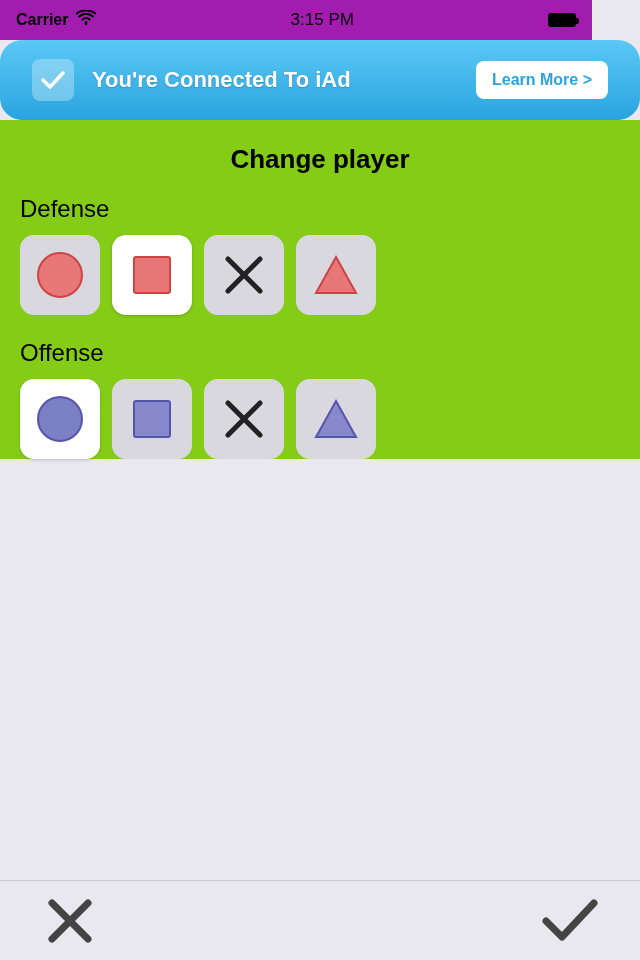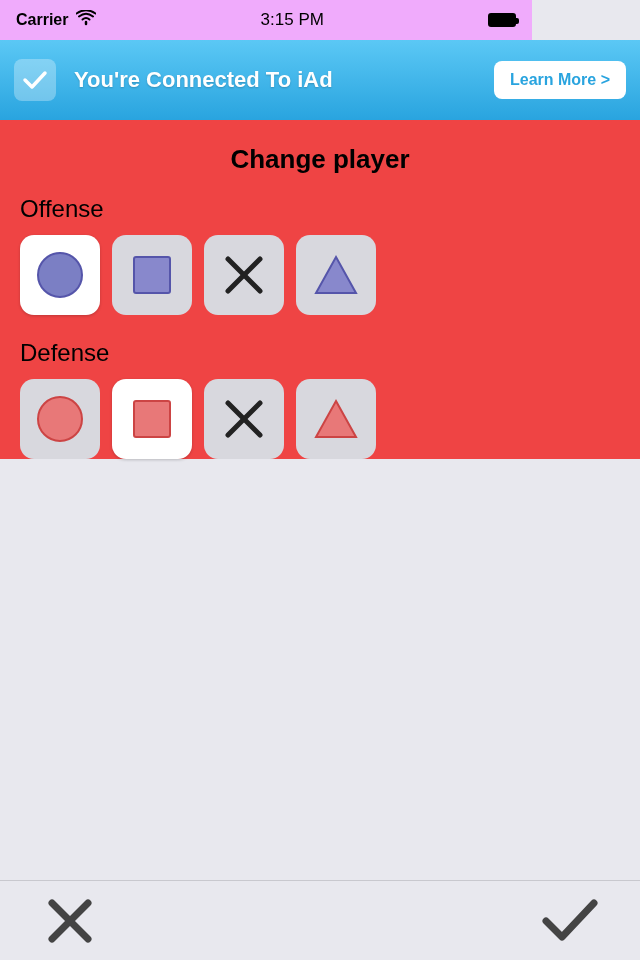--- a/index.html
+++ b/index.html
@@ -7,23 +7,23 @@
       width: 640px;
       height: 960px;
       font-family: -apple-system, 'Helvetica Neue', Arial, sans-serif;
       background: #e8e8ee;
       overflow: hidden;
       position: relative;
     }
 
     
     #status-bar {
-      width: 532px;
+      width: 592px;
       height: 40px;
-      background: #f0abfc;
+      background: #a21caf;
       display: flex;
       align-items: center;
       justify-content: space-between;
       padding: 0 16px;
       font-size: 16px;
       font-weight: 600;
     }
     .status-left { display: flex; align-items: center; gap: 8px; }
     .status-center { font-size: 17px; font-weight: 400; }
     .status-right { display: flex; align-items: center; gap: 6px; }
@@ -43,22 +43,23 @@
       border-radius: 0 2px 2px 0;
     }
 
     
     #iad-banner {
       width: 640px;
       height: 80px;
       background: linear-gradient(180deg, #5bc8f5 0%, #29a4df 100%);
       display: flex;
       align-items: center;
-      padding: 0 14px;
+      padding: 0 32px;
       gap: 18px;
+      border-radius: 22px;
     }
     .iad-checkbox {
       width: 42px; height: 42px;
       background: rgba(255,255,255,0.3);
       border-radius: 8px;
       display: flex; align-items: center; justify-content: center;
       flex-shrink: 0;
     }
     .iad-checkbox svg { width: 28px; height: 28px; }
     .iad-text {
@@ -76,21 +77,21 @@
       padding: 10px 16px;
       font-size: 16px;
       font-weight: 700;
       cursor: pointer;
       white-space: nowrap;
       flex-shrink: 0;
     }
 
     
     #main-content {
-      background: #ef4444;
+      background: #84cc16;
       padding: 24px 20px 0 20px;
     }
     .page-title {
       text-align: center;
       font-size: 26px;
       font-weight: bold;
       color: #000;
       margin-bottom: 20px;
     }
 
@@ -177,20 +178,52 @@
     </svg>
   </div>
   <span class="iad-text">You're Connected To iAd</span>
   <button class="iad-learn-more">Learn More &gt;</button>
 </div>
 
 <div id="main-content">
   <div class="page-title">Change player</div>
 
   <div>
+    <div class="section-label">Defense</div>
+    <div class="player-grid">
+
+      <button class="player-btn">
+        <svg class="shape-svg" viewBox="0 0 52 52">
+          <circle cx="26" cy="26" r="22" fill="#e87878" stroke="#cc4444" stroke-width="2"></circle>
+        </svg>
+      </button>
+
+      <button class="player-btn selected">
+        <svg class="shape-svg" viewBox="0 0 52 52">
+          <rect x="8" y="8" width="36" height="36" fill="#e87878" stroke="#cc4444" stroke-width="2" rx="2"></rect>
+        </svg>
+      </button>
+
+      <button class="player-btn">
+        <svg class="shape-svg" viewBox="0 0 52 52">
+          <line x1="10" y1="10" x2="42" y2="42" stroke="#222" stroke-width="5" stroke-linecap="round"></line>
+          <line x1="42" y1="10" x2="10" y2="42" stroke="#222" stroke-width="5" stroke-linecap="round"></line>
+        </svg>
+      </button>
+
+      <button class="player-btn">
+        <svg class="shape-svg" viewBox="0 0 52 52">
+          <polygon points="26,8 46,44 6,44" fill="#e87878" stroke="#cc4444" stroke-width="2"></polygon>
+        </svg>
+      </button>
+
+    </div>
+  </div>
+
+  <div>
     <div class="section-label">Offense</div>
     <div class="player-grid">
 
       <button class="player-btn selected">
         <svg class="shape-svg" viewBox="0 0 52 52">
           <circle cx="26" cy="26" r="22" fill="#7b7fc4" stroke="#5555aa" stroke-width="2"></circle>
         </svg>
       </button>
 
       <button class="player-btn">
@@ -202,52 +235,20 @@
       <button class="player-btn">
         <svg class="shape-svg" viewBox="0 0 52 52">
           <line x1="10" y1="10" x2="42" y2="42" stroke="#222" stroke-width="5" stroke-linecap="round"></line>
           <line x1="42" y1="10" x2="10" y2="42" stroke="#222" stroke-width="5" stroke-linecap="round"></line>
         </svg>
       </button>
 
       <button class="player-btn">
         <svg class="shape-svg" viewBox="0 0 52 52">
           <polygon points="26,8 46,44 6,44" fill="#8888cc" stroke="#5555aa" stroke-width="2"></polygon>
-        </svg>
-      </button>
-
-    </div>
-  </div>
-
-  <div>
-    <div class="section-label">Defense</div>
-    <div class="player-grid">
-
-      <button class="player-btn">
-        <svg class="shape-svg" viewBox="0 0 52 52">
-          <circle cx="26" cy="26" r="22" fill="#e87878" stroke="#cc4444" stroke-width="2"></circle>
-        </svg>
-      </button>
-
-      <button class="player-btn selected">
-        <svg class="shape-svg" viewBox="0 0 52 52">
-          <rect x="8" y="8" width="36" height="36" fill="#e87878" stroke="#cc4444" stroke-width="2" rx="2"></rect>
-        </svg>
-      </button>
-
-      <button class="player-btn">
-        <svg class="shape-svg" viewBox="0 0 52 52">
-          <line x1="10" y1="10" x2="42" y2="42" stroke="#222" stroke-width="5" stroke-linecap="round"></line>
-          <line x1="42" y1="10" x2="10" y2="42" stroke="#222" stroke-width="5" stroke-linecap="round"></line>
-        </svg>
-      </button>
-
-      <button class="player-btn">
-        <svg class="shape-svg" viewBox="0 0 52 52">
-          <polygon points="26,8 46,44 6,44" fill="#e87878" stroke="#cc4444" stroke-width="2"></polygon>
         </svg>
       </button>
 
     </div>
   </div>
 </div>
 
 <div id="bottom-toolbar">
   <button class="toolbar-btn">
     <svg width="52" height="52" viewBox="0 0 52 52">

